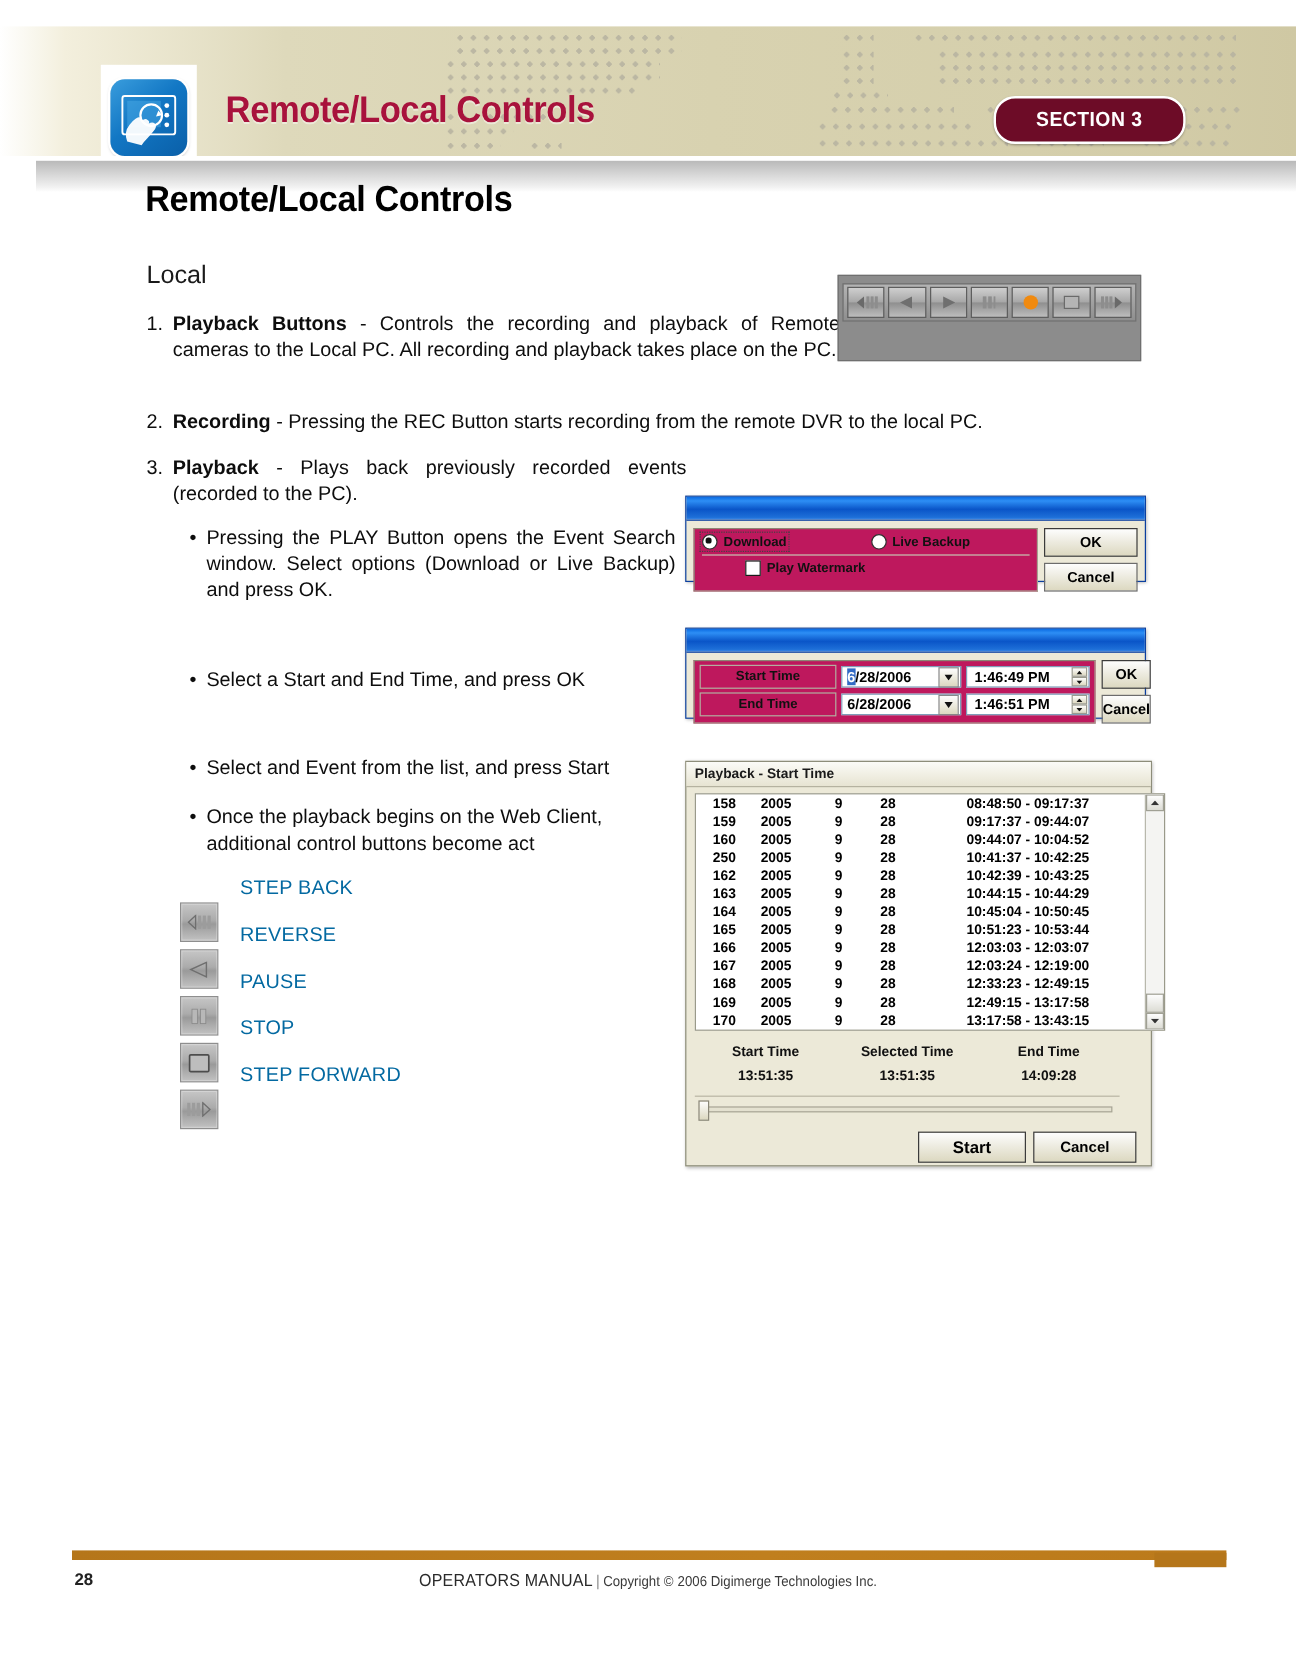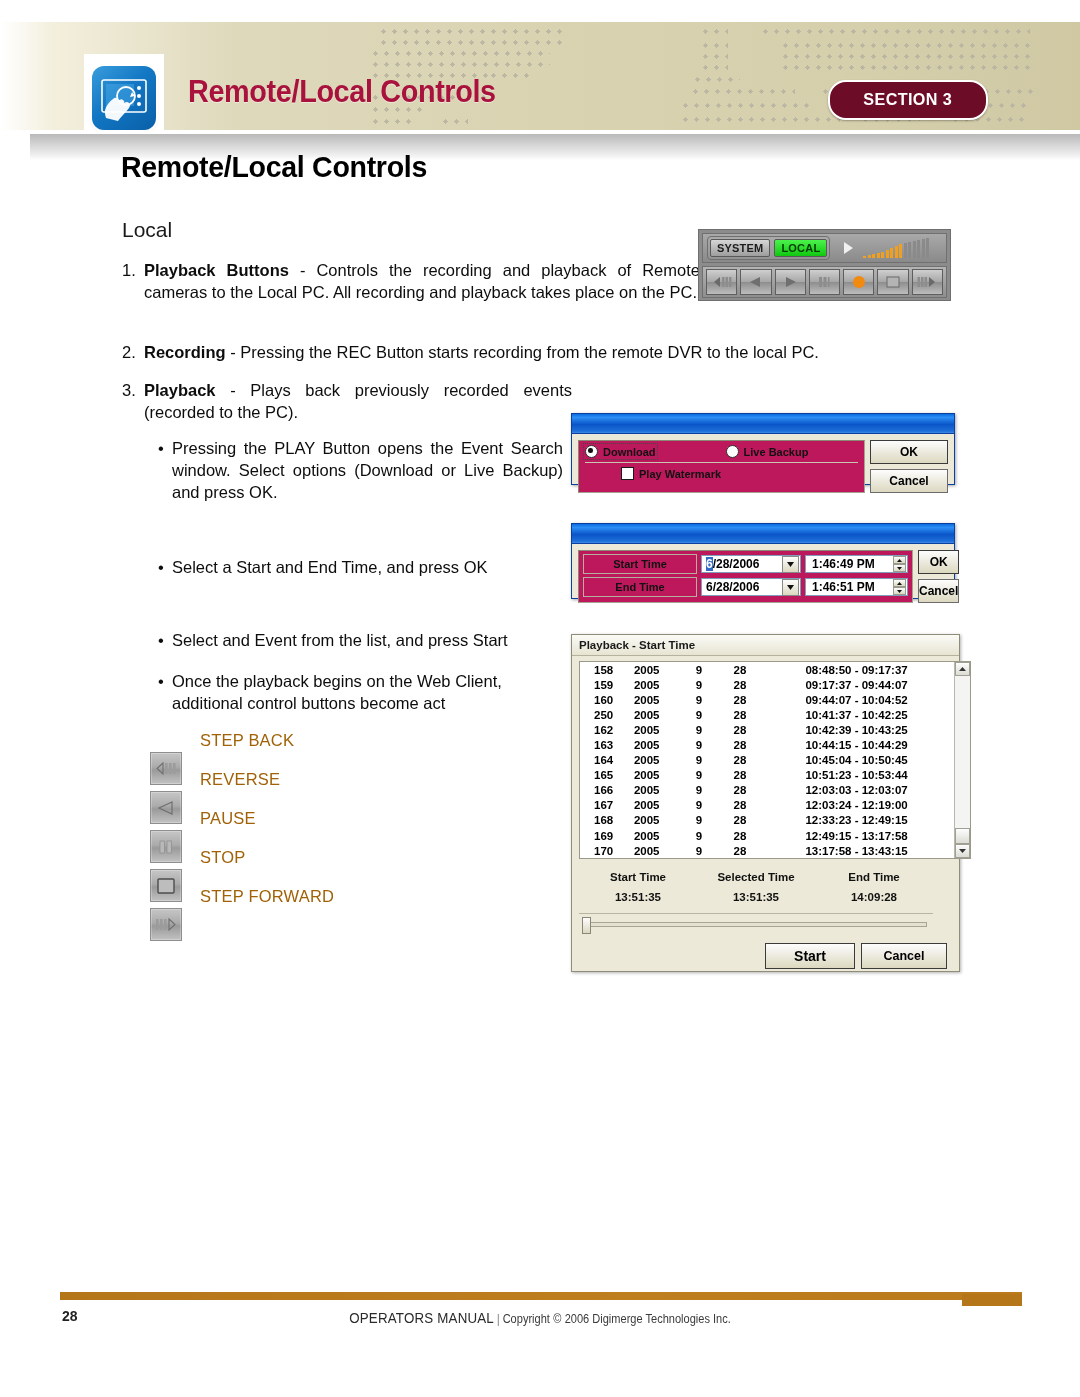--- a/index.html
+++ b/index.html
@@ -129,21 +129,21 @@
     line-height: 1.33;
   }
   .bullet-item .dot {
     position: absolute; left: 0; top: 0; width: 14px;
   }
   .bullet-item .body { display: block; margin-left: 14px; }
   .step-label {
     position: absolute;
     font-size: 16.5px;
     letter-spacing: .2px;
-    color: #a16207;
+    color: #0369a1;
   }
   .step-icon {
     position: absolute;
     width: 30px; height: 31px;
     border: 1px solid #8e8e8e;
     background: linear-gradient(to bottom, #c6c6c6 0%, #ababab 45%, #9a9a9a 55%, #c2c2c2 100%);
     display: flex; align-items: center; justify-content: center;
     box-shadow: inset 0 0 0 1px rgba(255,255,255,.25);
   }
 
@@ -435,44 +435,20 @@
 
 <div class="page-title">Remote/Local Controls</div>
 <div class="sub-head">Local</div>
 
 <div class="numlist-item" style="left:122px; top:260px; width:578px;">
   <span class="num">1.</span>
   <span class="body just"><b class="lead">Playback Buttons</b><span> - Controls the recording and playback of Remote cameras to the Local PC. All recording and playback takes place on the PC.</span></span>
 </div>
 
 <div class="ctrl-panel">
-  <div class="ctrl-top">
-    <div class="tabgroup">
-      <div class="tabbtn tab-system">SYSTEM</div>
-      <div class="tabbtn tab-local">LOCAL</div>
-    </div>
-    <div class="play-tri"></div>
-    <div class="meter">
-      <i style="height:2px"></i>
-        <i style="height:3px"></i>
-        <i style="height:4px"></i>
-        <i style="height:5px"></i>
-      <i style="height:6px"></i>
-        <i style="height:8px"></i>
-        <i style="height:10px"></i>
-        <i style="height:12px"></i>
-      <i style="height:14px"></i>
-        <i class="g" style="height:15px"></i>
-        <i class="g" style="height:16px"></i>
-      <i class="g" style="height:17px"></i>
-        <i class="g" style="height:18px"></i>
-        <i class="g" style="height:19px"></i>
-      <i class="g" style="height:20px"></i>
-    </div>
-  </div>
   <div class="ctrl-bot">
     <div class="pbtn">
       <svg width="20" height="12" viewBox="0 0 20 12">
           <path d="M8 1 L2 6 L8 11 Z" fill="#6a6a6a"></path>
           <rect x="10" y="1" width="2.5" height="10" fill="#8d8d8d"></rect>
           <rect x="13.5" y="1" width="2.5" height="10" fill="#8d8d8d"></rect>
           <rect x="17" y="1" width="2.5" height="10" fill="#8d8d8d"></rect>
         </svg>
     </div>
     <div class="pbtn">

